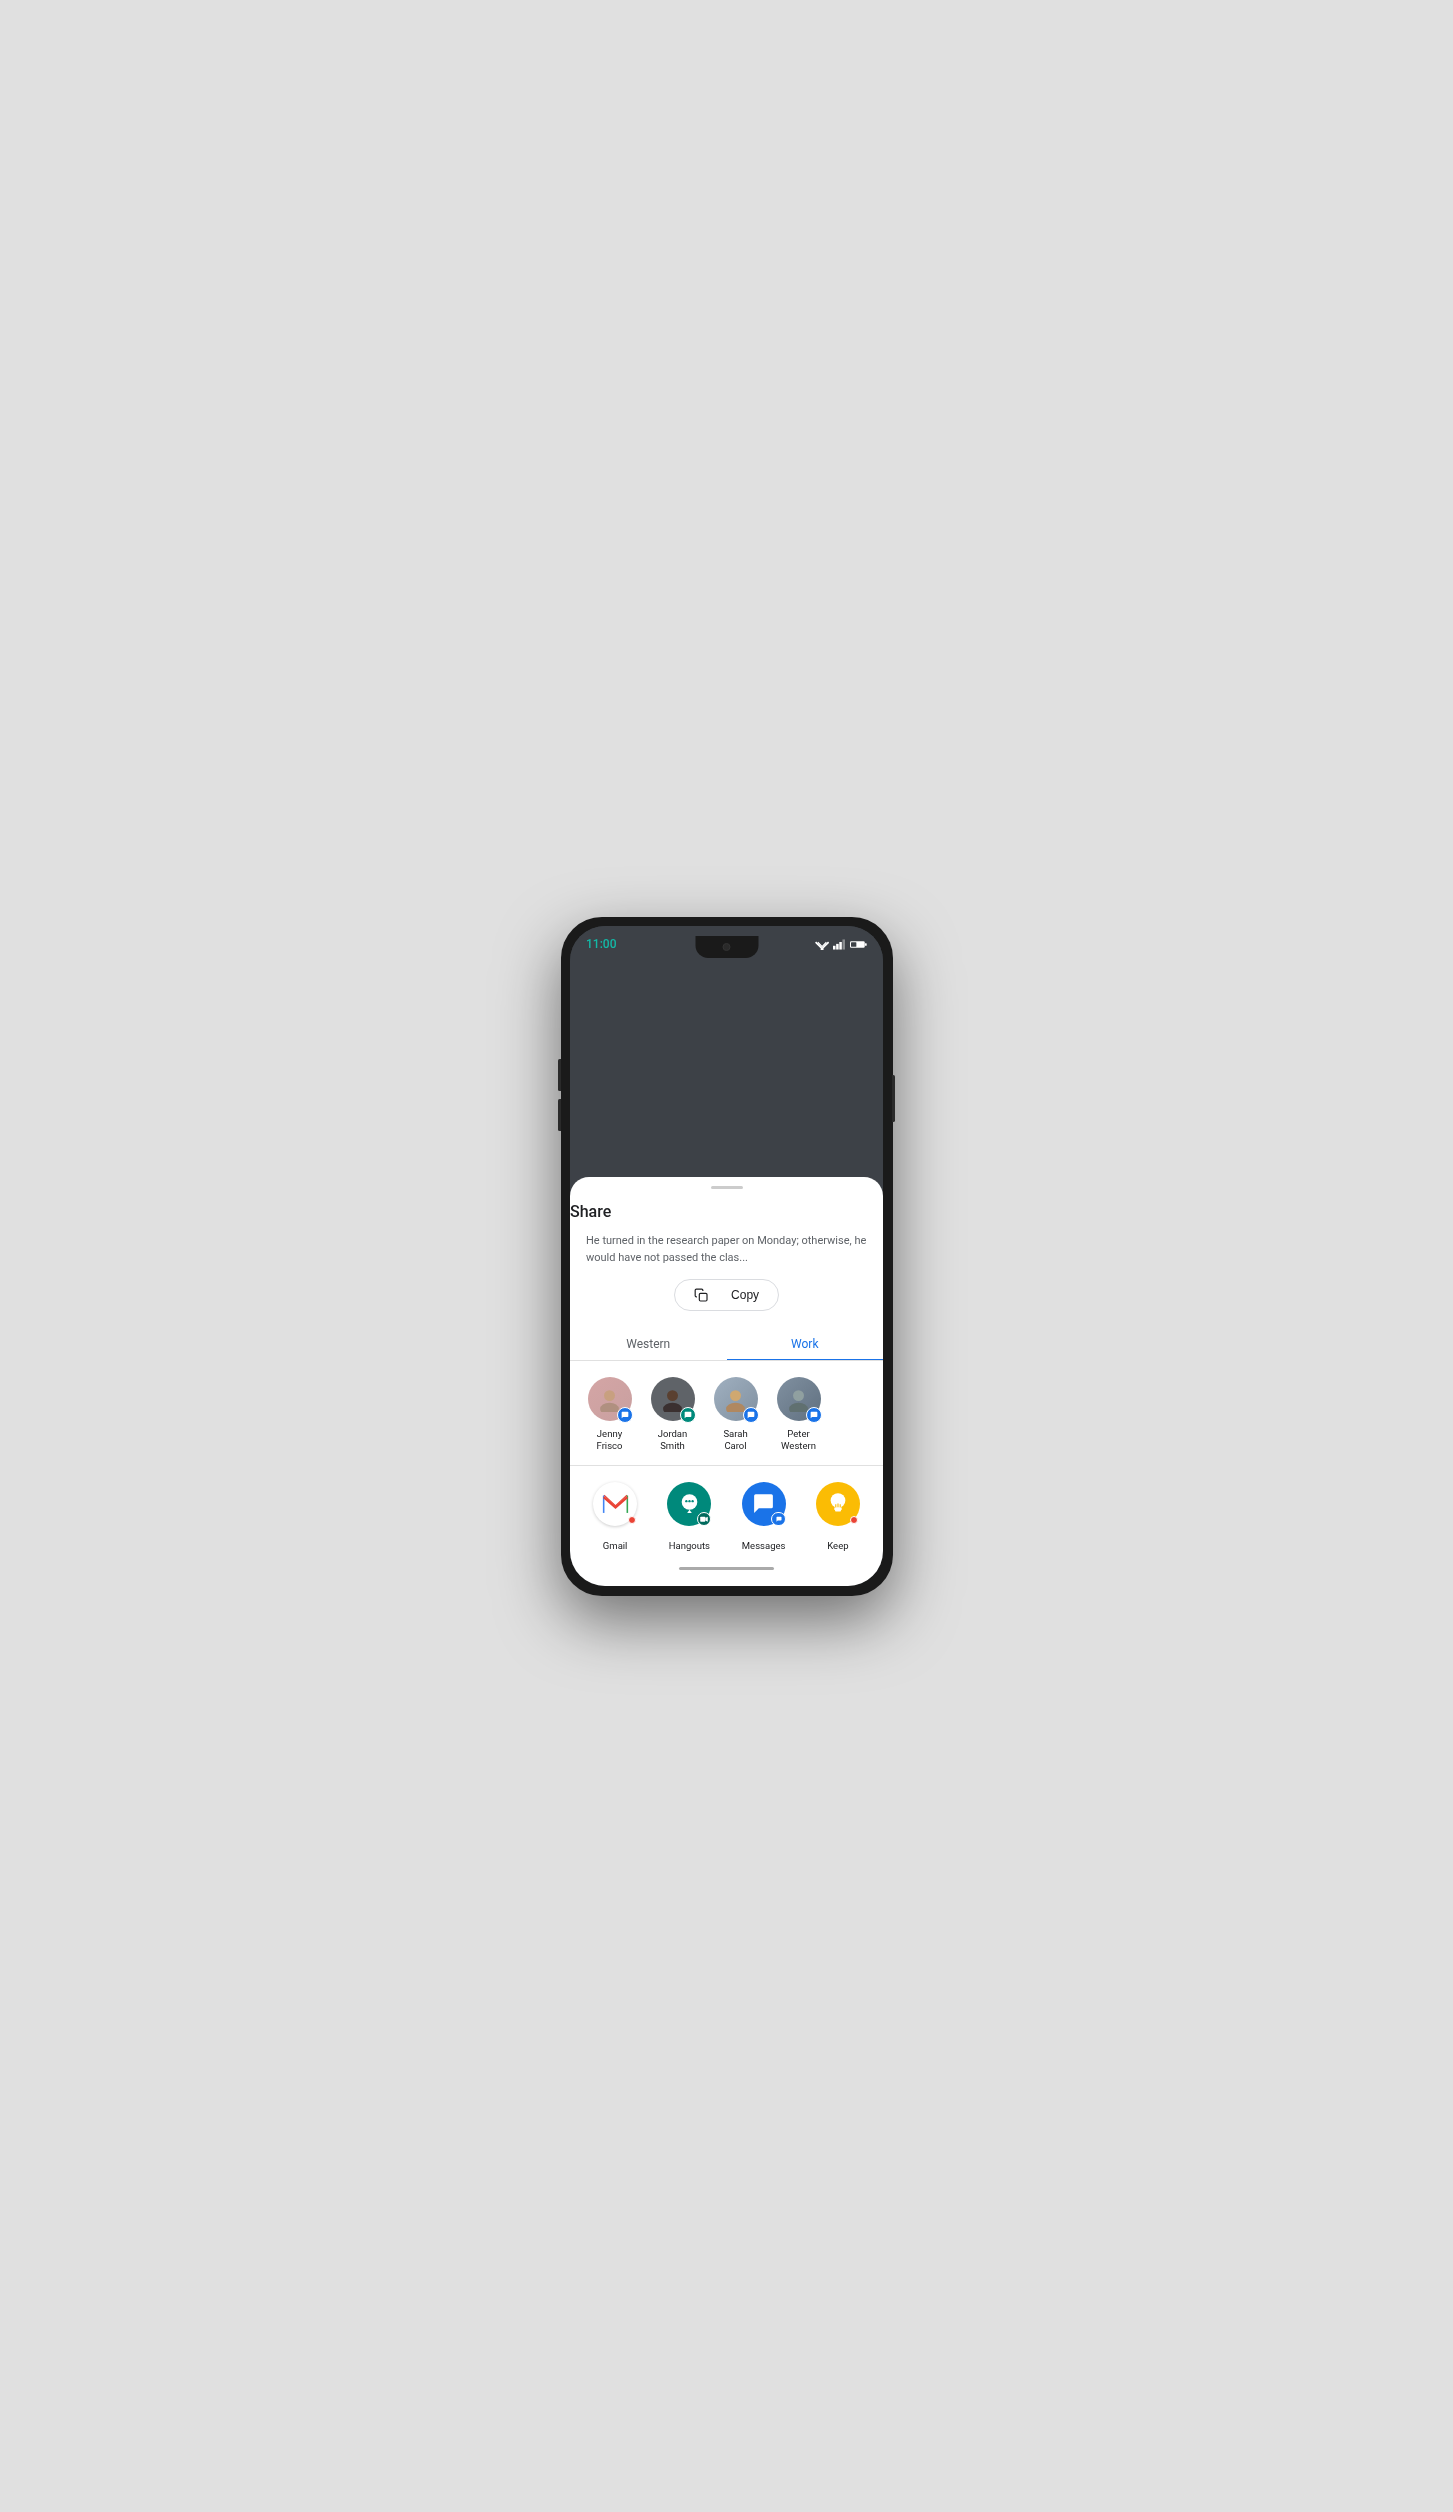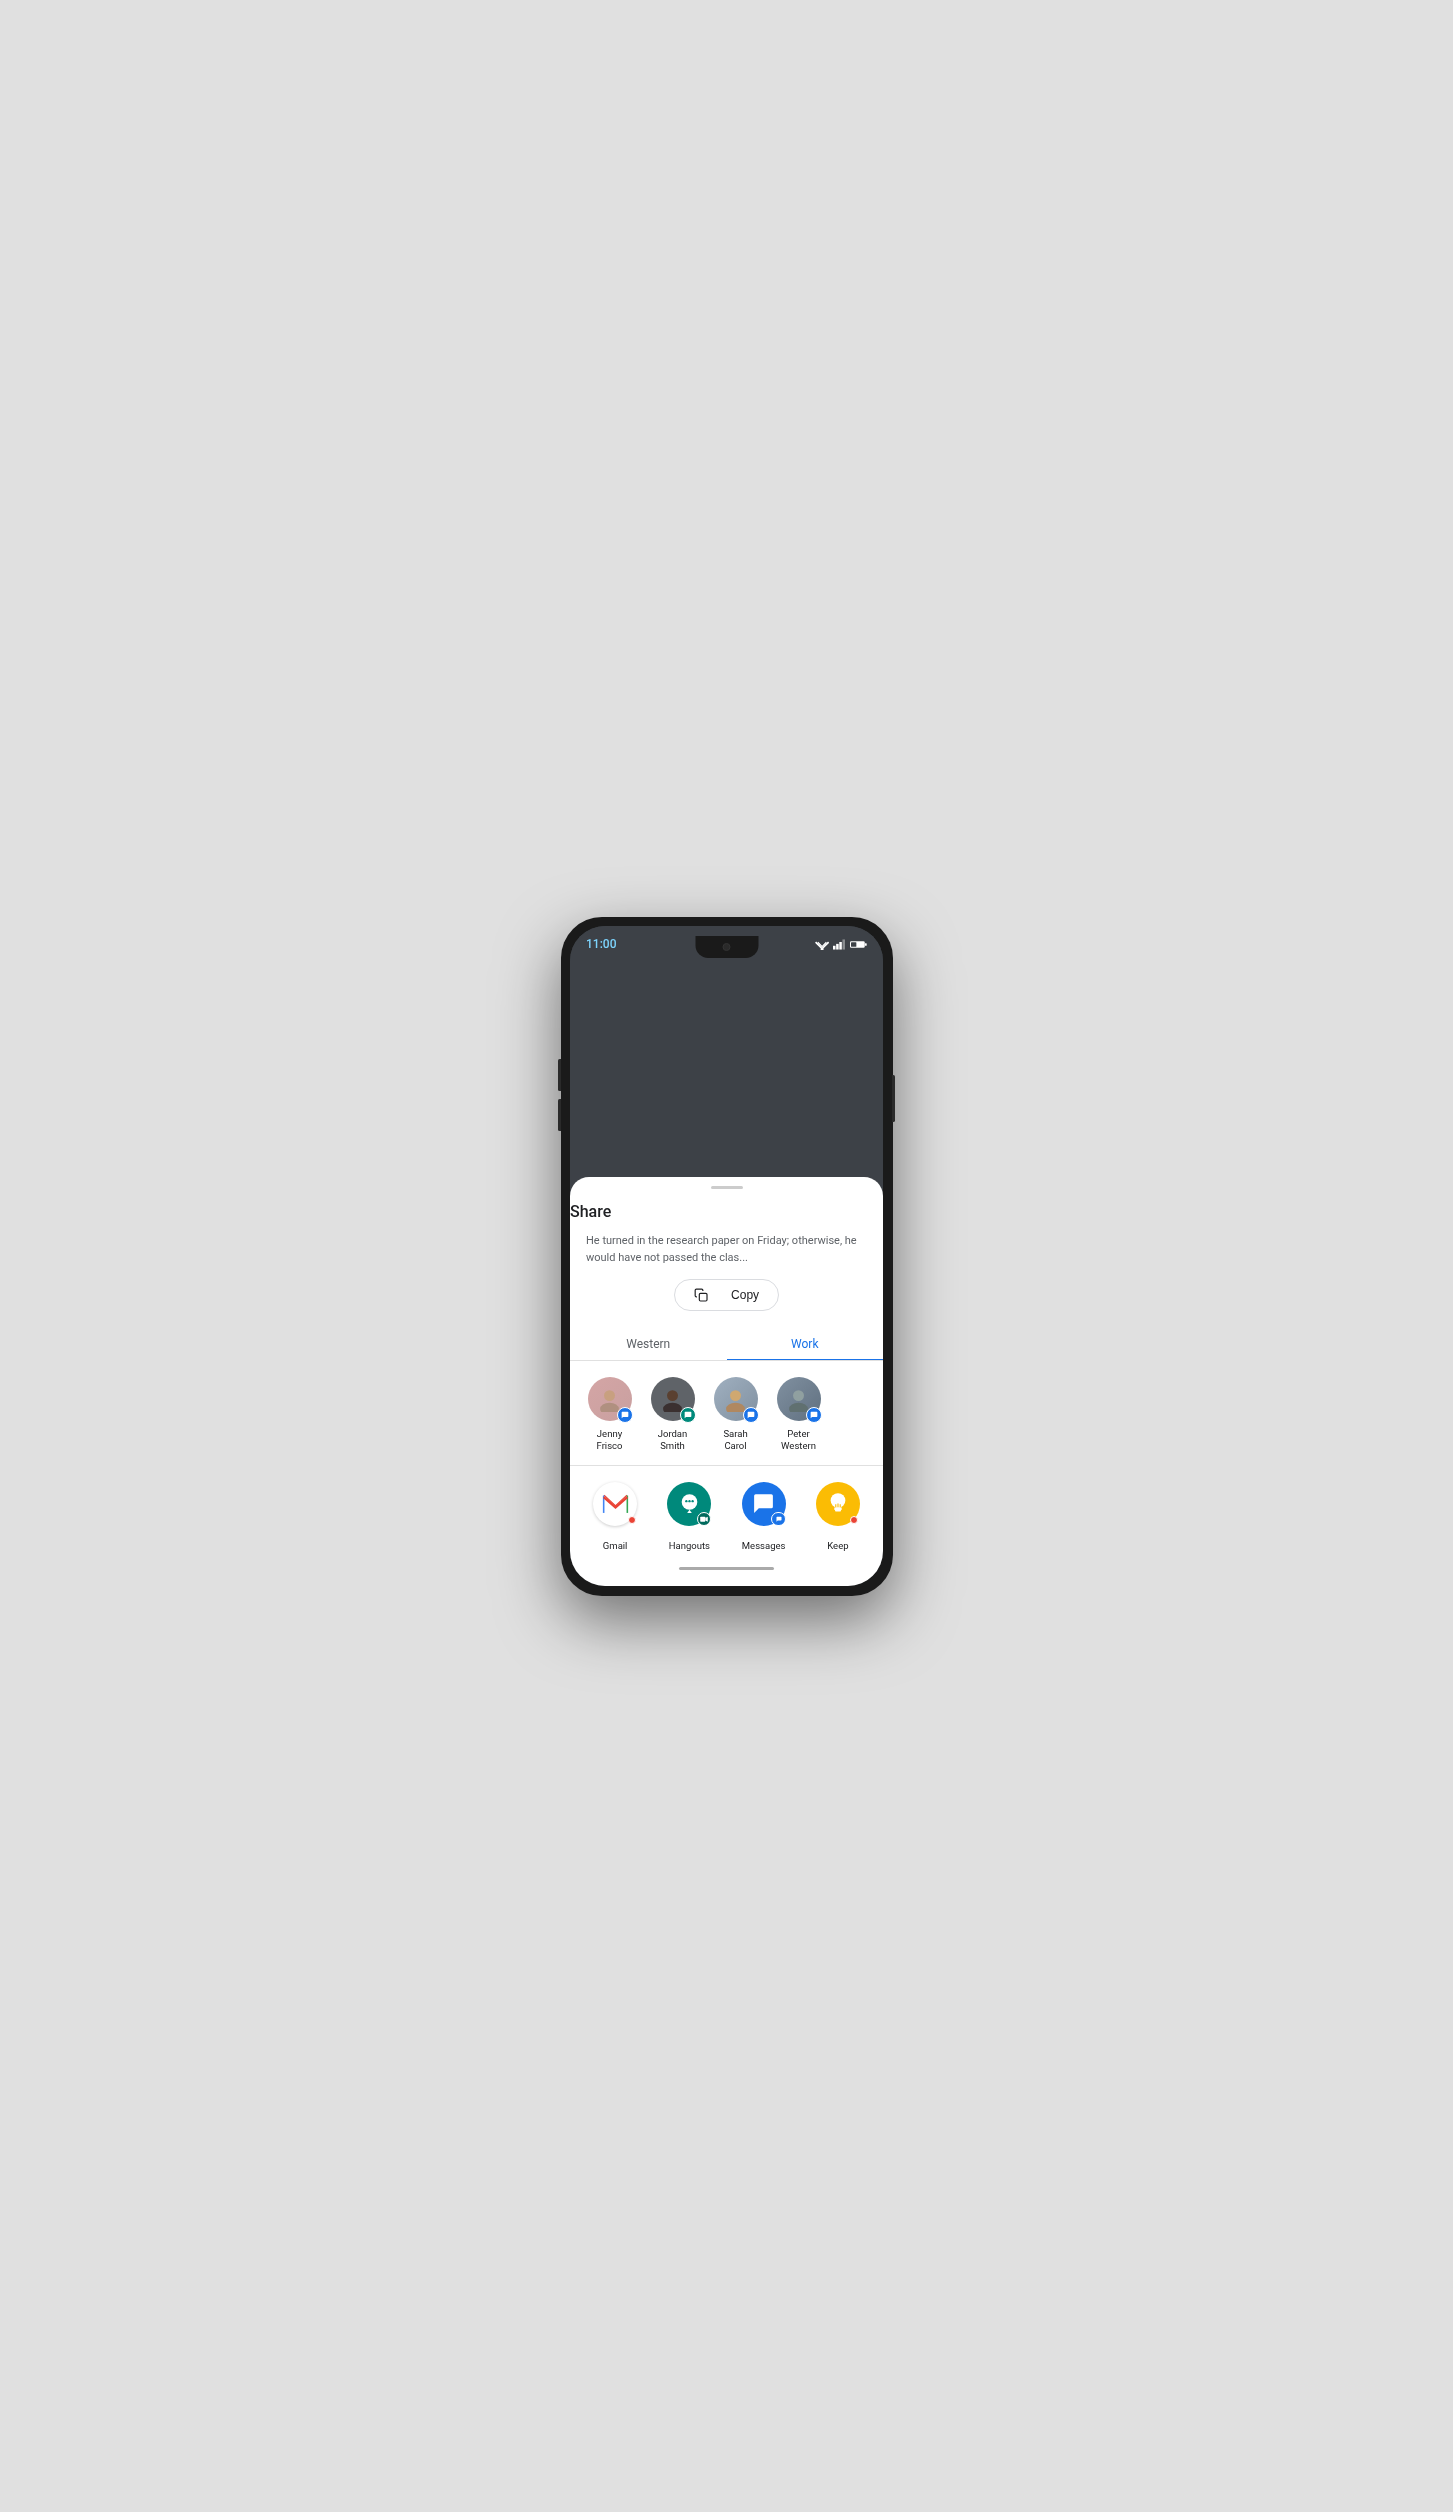--- a/index.html
+++ b/index.html
@@ -38,21 +38,21 @@
     .notch-bar {
       background: #3d4147;
       display: flex;
       justify-content: space-between;
       align-items: center;
       padding: 11px 16px 6.3px 16px;
       flex-shrink: 0;
     }
 
     .status-time {
-      color: #7dd3fc;
+      color: #14b8a6;
       font-size: 12px;
       font-weight: 500;
     }
 
     .status-icons {
       display: flex;
       align-items: center;
       gap: 4px;
     }
 
@@ -393,21 +393,21 @@
       </div>
     </div>
 
     <div class="app-area"></div>
 
     <div class="bottom-sheet">
       <div class="drag-handle"></div>
 
       <div class="sheet-title">Share</div>
 
-      <div class="preview-text">He turned in the research paper on Friday; otherwise, he would have not passed the clas...</div>
+      <div class="preview-text">He turned in the research paper on Monday; otherwise, he would have not passed the clas...</div>
 
       <div class="copy-button-container">
         <button class="copy-button">
 
           <svg width="14.2" height="14.2" viewBox="0 0 24 24" fill="none" stroke="#202124" stroke-width="2">
             <rect x="9" y="9" width="13" height="13" rx="2" ry="2"></rect>
             <path d="M5 15H4a2 2 0 0 1-2-2V4a2 2 0 0 1 2-2h9a2 2 0 0 1 2 2v1"></path>
           </svg>
           <span>Copy</span>
         </button>

